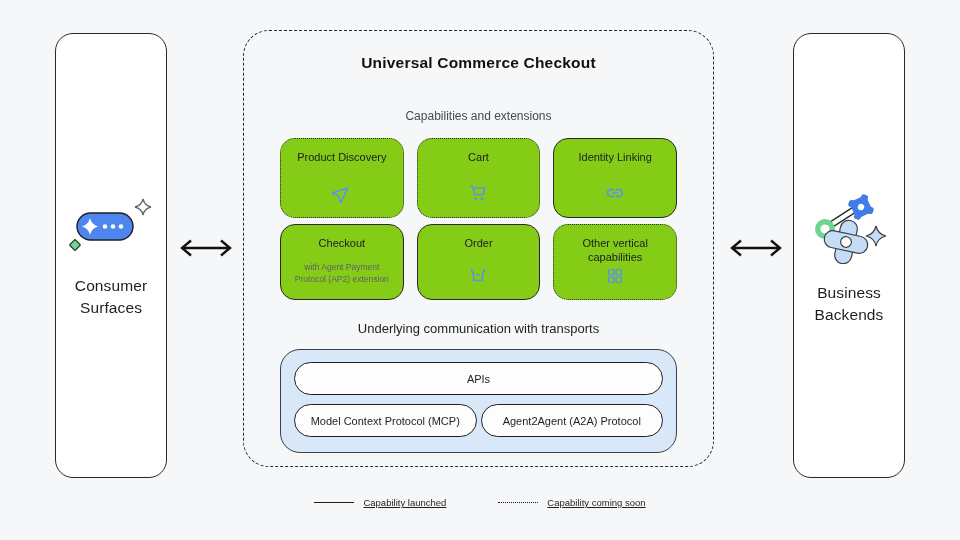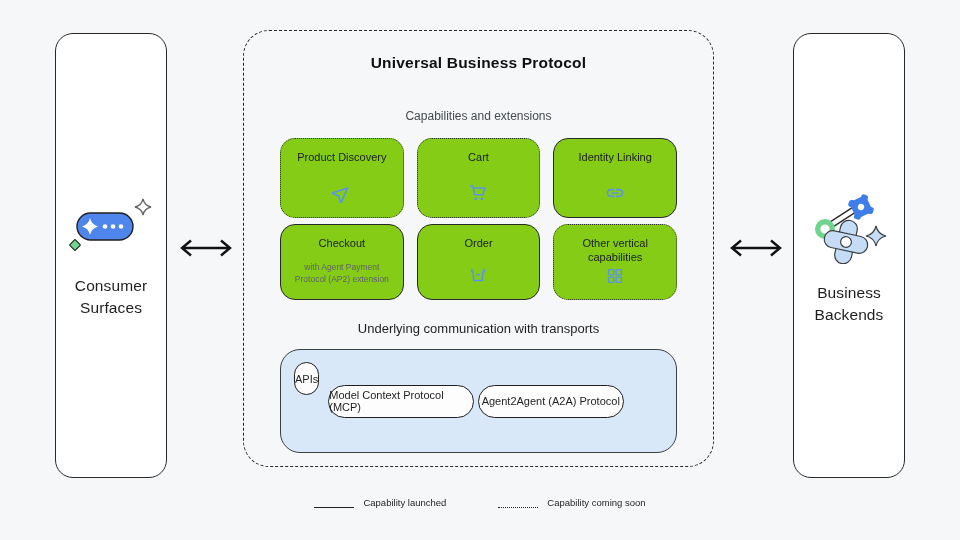--- a/index.html
+++ b/index.html
@@ -59,35 +59,35 @@
     font-size:8.5px; color:#5f6368; text-align:center; line-height:1.35; padding:0 4px;
   }
   .cap-icon { height:20px; display:flex; align-items:flex-end; }
   
   .trans-heading {
     margin-top:21px; font-size:13px; font-weight:400; color:#1f1f1f;
   }
   .trans-container {
     margin-top:13px; width:397px; height:104px;
     background:#d9e8f9; border:1.2px solid #3c4043; border-radius:20px;
-    padding:12px 13px; display:flex; flex-direction:row; gap:9px;
+    padding:12px 13px; display:flex; flex-direction:column; gap:9px;
   }
   .pill {
     background:#fdfdfe; border:1.4px solid #1f1f1f; border-radius:17px;
     height:33px; display:flex; align-items:center; justify-content:center;
     font-size:11px; font-weight:500; color:#1f1f1f;
   }
   .pill-row { display:flex; gap:4px;align-items:center; }
   .pill-row .pill { flex:1; }
   
   .legend {
     position:absolute; left:0; top:497px; width:960px;
     display:flex; justify-content:center; align-items:center; gap:52px;
   }
-  .legend-item { display:flex; align-items:flex-end; gap:9px; }
+  .legend-item { display:flex; align-items:center; gap:9px;text-decoration:underline; }
   .legend-line { width:40px; height:0; }
   .legend-line.solid  { border-top:1.6px solid #1f1f1f; }
   .legend-line.dotted { border-top:1.7px dotted #1f1f1f; }
   .legend-label { font-size:9.5px; color:#1f1f1f; }
 </style>
 </head>
 <body>
 
 <div class="side-panel left">
   <div class="panel-icon">
@@ -105,21 +105,21 @@
 Surfaces</div>
 </div>
 
 <svg class="arrow left" width="58" height="22" viewBox="0 0 58 22">
   <line x1="7" y1="11" x2="51" y2="11" stroke="#111" stroke-width="2.4"></line>
   <polyline points="14,3.5 5,11 14,18.5" fill="none" stroke="#111" stroke-width="2.4"></polyline>
   <polyline points="44,3.5 53,11 44,18.5" fill="none" stroke="#111" stroke-width="2.4"></polyline>
 </svg>
 
 <div class="ucp-box">
-  <div class="ucp-title">Universal Business Protocol</div>
+  <div class="ucp-title">Universal Commerce Checkout</div>
   <div class="caps-heading">Capabilities and extensions</div>
 
   <div class="cap-grid">
 
     <div class="cap-card coming-soon">
       <div class="cap-label">Product Discovery</div>
       <div class="cap-icon">
         <svg width="20" height="20" viewBox="0 0 24 24">
           <path d="M3 20l18-8L3 4l3.5 8z" fill="none" stroke="#5b92f1" stroke-width="2" stroke-linejoin="round" transform="rotate(-42 12 12)"></path>
         </svg>

